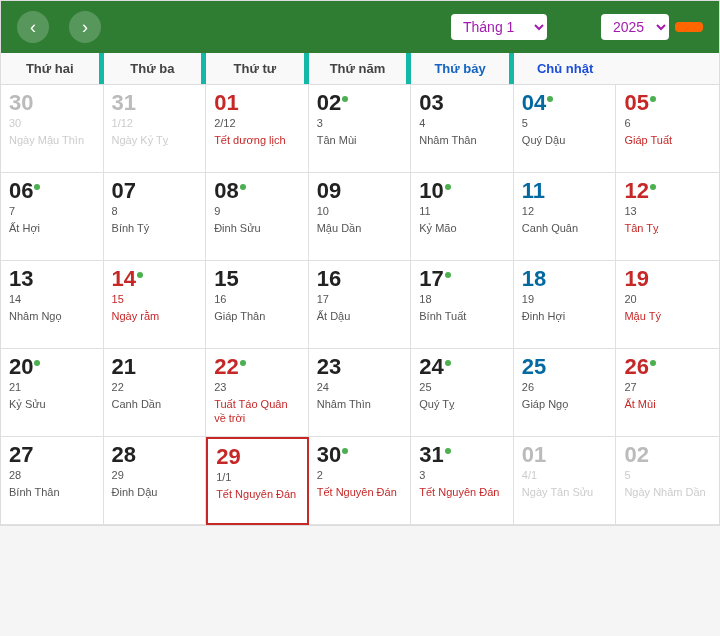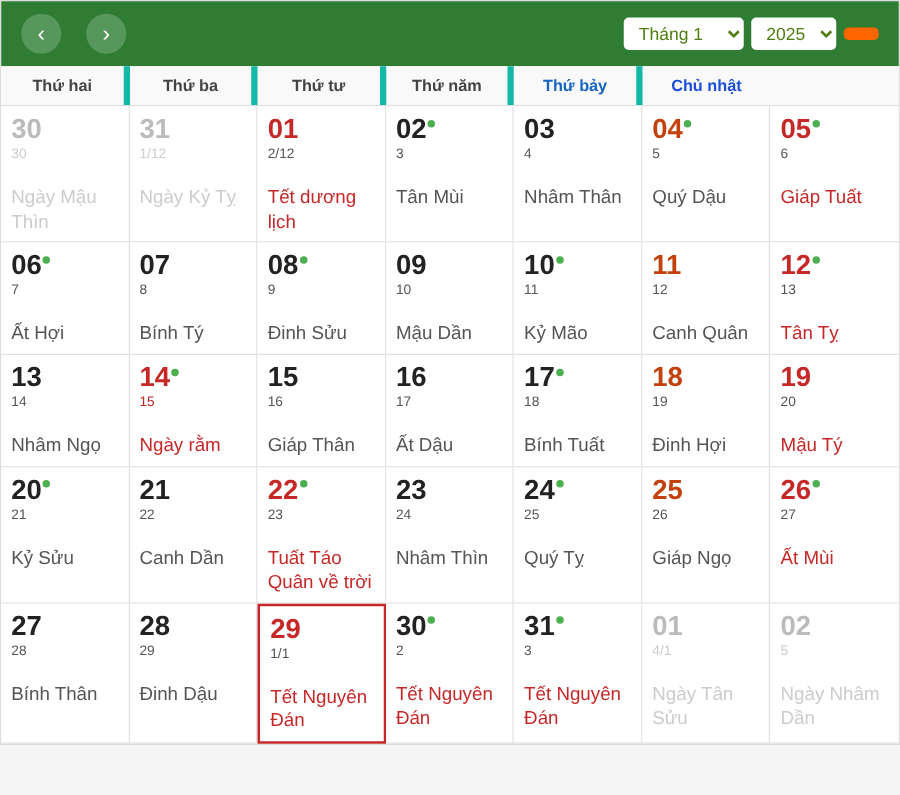--- a/index.html
+++ b/index.html
@@ -39,22 +39,23 @@
       justify-content: center;
     }
     .header-left { display: flex; align-items: center; gap: 10px; }
     .header-right { display: flex; align-items: center; gap: 6px; }
     .header-right select {
       padding: 4px 8px;
       border: none;
       border-radius: 4px;
       font-size: 14px;
       background: white;
-      color: #4d7c0f;
+      color: #a21caf;
       cursor: pointer;
+      margin-left: 48px;
     }
     .xem-btn {
       background: #ff6600;
       color: white;
       border: none;
       padding: 5px 14px;
       font-size: 14px;
       font-weight: bold;
       border-radius: 4px;
       cursor: pointer;
@@ -103,21 +104,21 @@
       border: 2px solid #c62828;
     }
 
     .solar-date {
       font-size: 22px;
       font-weight: bold;
       color: #222;
       line-height: 1.1;
     }
     .solar-date.red { color: #c62828; }
-    .solar-date.blue { color: #c2410c; }
+    .solar-date.blue { color: #0369a1; }
 
     .dot {
       display: inline-block;
       width: 6px;
       height: 6px;
       border-radius: 50%;
       background: #4caf50;
       vertical-align: super;
       font-size: 8px;
       margin-left: 1px;
@@ -125,23 +126,23 @@
 
     .lunar-date {
       font-size: 11px;
       color: #555;
       margin-top: 2px;
     }
     .lunar-date.red { color: #c62828; }
     .lunar-date.gray { color: #999; }
 
     .lunar-name {
-      font-size: 15px;
+      font-size: 11px;
       color: #555;
-      margin-top: 19px;
+      margin-top: 4px;
       line-height: 1.3;
     }
     .lunar-name.red { color: #c62828; }
   </style>
 </head>
 <body>
 
 <div class="calendar-container">
 
   <div class="cal-header">

